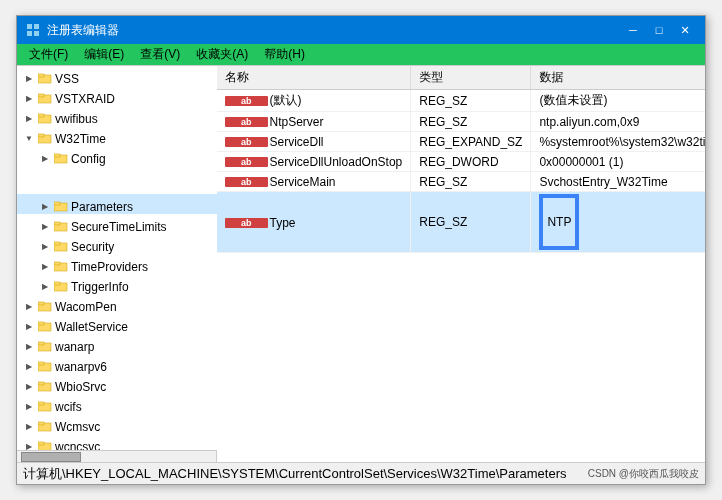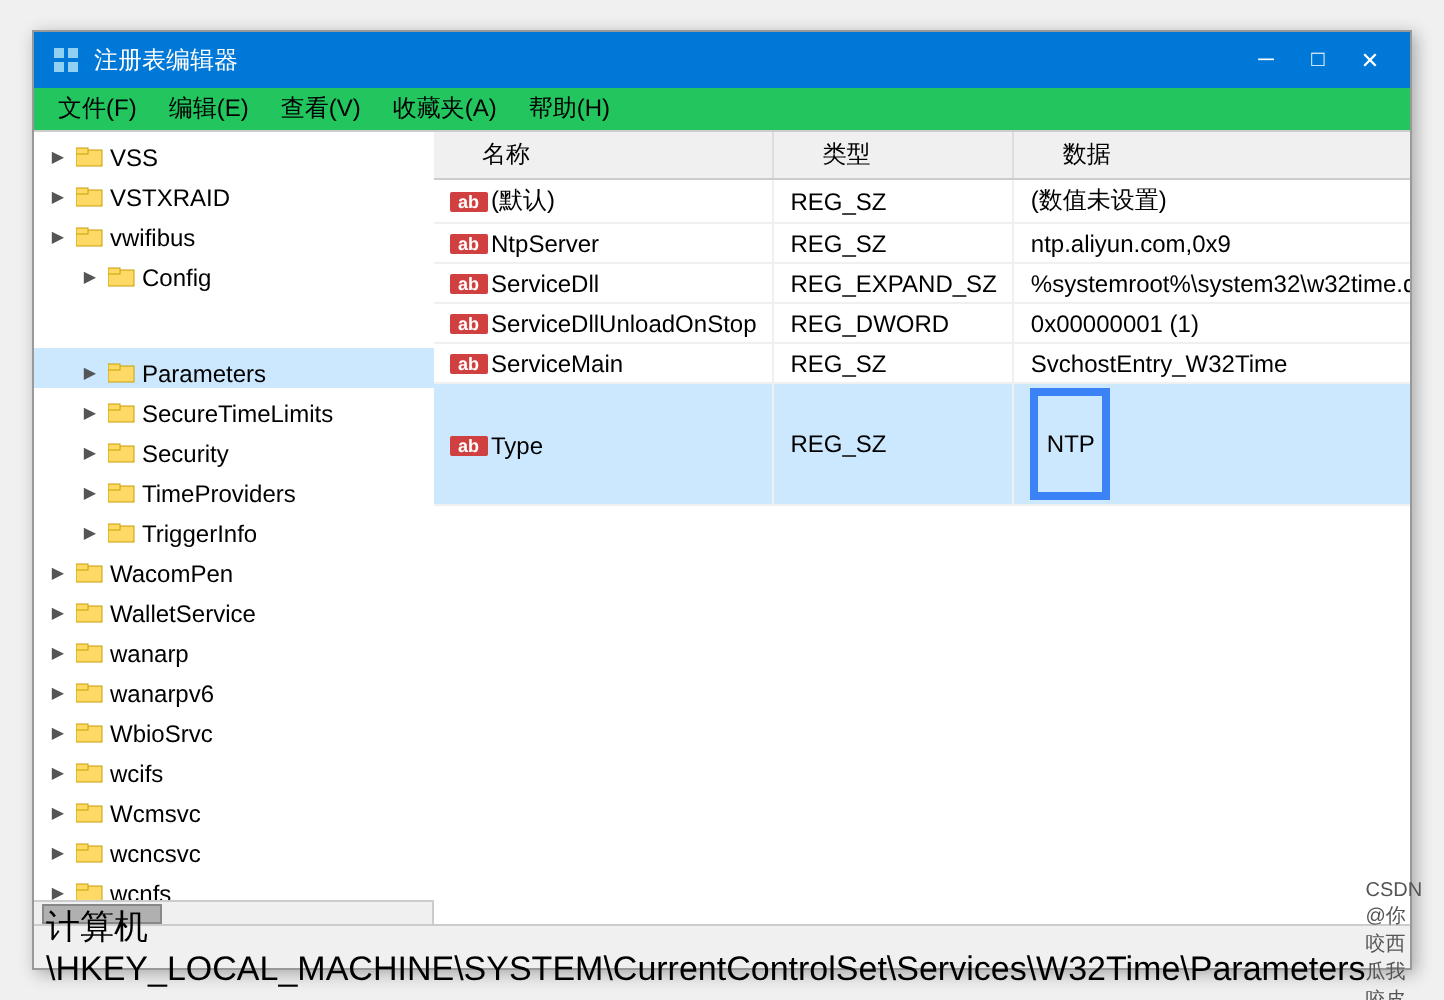--- a/index.html
+++ b/index.html
@@ -135,21 +135,21 @@
     }
     .details-table {
       width: 100%;
       border-collapse: collapse;
       font-size: 12px;
     }
     .details-table th {
       background: #f0f0f0;
       border-bottom: 1px solid #ccc;
       border-right: 1px solid #ddd;
-      padding: 3px 24px;
+      padding: 3px 8px;
       text-align: left;
       font-weight: normal;
       position: sticky;
       top: 0;
     }
     .details-table td {
       padding: 2px 8px;
       border-bottom: 1px solid #f0f0f0;
       border-right: 1px solid #f0f0f0;
     }
@@ -157,42 +157,42 @@
     .reg-icon {
       display: inline-flex;
       align-items: center;
       gap: 2px;
     }
     .ab-icon {
       background: #d04040;
       color: white;
       font-size: 9px;
       font-weight: bold;
-      padding: 0 4px;
+      padding: 0 16px;
       border-radius: 1px;
       font-style: normal;
     }
     .ntp-highlight {
       border: 4px solid #3b82f6;
       padding: 17px 4px;
       display: inline-block;
     }
     
     .statusbar {
       height: 22px;
       background: #f0f0f0;
       border-top: 1px solid #ccc;
       display: flex;
       align-items: center;
       padding: 0 6px;
       font-size: 11px;
     }
     .statusbar-path {
       flex: 1;
-      font-size: 17px;
+      font-size: 13px;
       color: #000;
     }
     .statusbar-info {
       font-size: 10px;
       color: #555;
     }
     
     .tree-panel::-webkit-scrollbar,
     .details-panel::-webkit-scrollbar { width: 12px; height: 12px; }
     .tree-panel::-webkit-scrollbar-track,
@@ -278,20 +278,31 @@
             <div class="tree-item">
               <span class="tree-indent" style="width: 4px; display: inline-block;"></span>
               <span class="tree-expander closed"></span>
               <span class="folder-icon">
                 <svg width="14" height="12" viewBox="0 0 14 12">
                   <rect x="0" y="3" width="13" height="8" fill="#ffd966" stroke="#c8a000" stroke-width="0.5"></rect>
                   <rect x="0" y="2" width="6" height="3" fill="#ffd966" stroke="#c8a000" stroke-width="0.5"></rect>
                 </svg>
               </span>
               <span class="tree-label">vwifibus</span>
+            </div>
+            <div class="tree-item">
+              <span class="tree-indent" style="width: 4px; display: inline-block;"></span>
+              <span class="tree-expander open"></span>
+              <span class="folder-icon">
+                <svg width="14" height="12" viewBox="0 0 14 12">
+                  <rect x="0" y="3" width="13" height="8" fill="#ffd966" stroke="#c8a000" stroke-width="0.5"></rect>
+                  <rect x="0" y="2" width="6" height="3" fill="#ffd966" stroke="#c8a000" stroke-width="0.5"></rect>
+                </svg>
+              </span>
+              <span class="tree-label">W32Time</span>
             </div>
             <div class="tree-item">
               <span class="tree-indent" style="width: 20px; display: inline-block;"></span>
               <span class="tree-expander closed"></span>
               <span class="folder-icon">
                 <svg width="14" height="12" viewBox="0 0 14 12">
                   <rect x="0" y="3" width="13" height="8" fill="#ffd966" stroke="#c8a000" stroke-width="0.5"></rect>
                   <rect x="0" y="2" width="6" height="3" fill="#ffd966" stroke="#c8a000" stroke-width="0.5"></rect>
                 </svg>
               </span>

